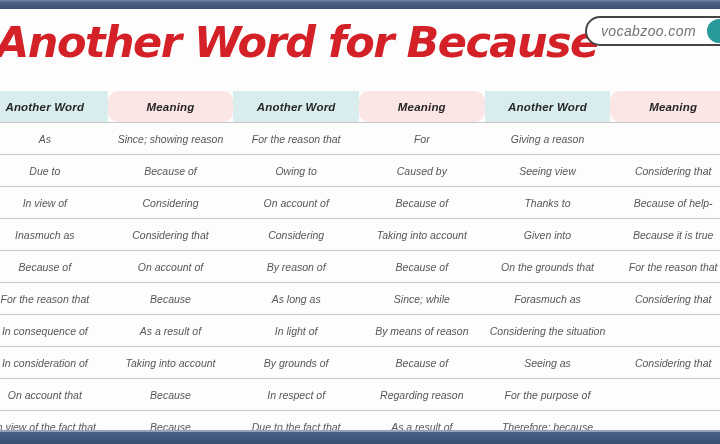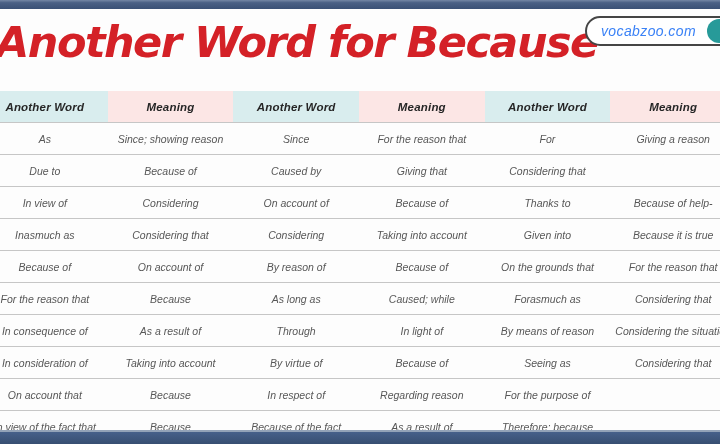--- a/index.html
+++ b/index.html
@@ -37,21 +37,21 @@
     position:absolute;top:16px;right:-18px;
     height:26px;
     padding:0 40px 0 14px;
     background:#ffffff;
     border:2px solid #454545;
     border-radius:17px;
     display:flex;align-items:center;
     z-index:3;
   }
   .brand-text{
-    font-size:14px;color:#3b82f6;letter-spacing:.4px;
+    font-size:14px;color:#737373;letter-spacing:.4px;
     font-family:"Liberation Sans", sans-serif;
   }
   .brand-dot{
     position:absolute;right:5px;top:50%;
     width:24px;height:24px;margin-top:-12px;
     border-radius:50%;
     background:#279a99;
   }
   
   .word-table{
@@ -61,21 +61,21 @@
     display:grid;grid-template-columns:repeat(6,1fr);
     height:31px;
   }
   .th{
     display:flex;align-items:center;justify-content:center;
     font-weight:bold;font-size:11.5px;color:#262626;
     white-space:nowrap;
     letter-spacing:.2px;
   }
   .th.blue{background:#d9edee;}
-  .th.pink{background:#fce6e5;}
+  .th.pink{background:#fce6e5;border-radius:10px;}
   .trow{
     display:grid;grid-template-columns:repeat(6,1fr);
     height:31px;
     border-top:1px solid #c6c6c6;
   }
   .trow:last-child{border-bottom:1px solid #b9b9b9;}
   .tcell{
     display:flex;align-items:center;justify-content:center;
     font-size:10.5px;color:#575757;
     white-space:nowrap;
@@ -102,30 +102,30 @@
       <div class="th pink">Meaning</div>
       <div class="th blue">Another Word</div>
       <div class="th pink">Meaning</div>
       <div class="th blue">Another Word</div>
       <div class="th pink">Meaning</div>
     </div>
     <div id="table-body">
         <div class="trow">
           <div class="tcell">As</div>
           <div class="tcell">Since; showing reason</div>
-          <div class="tcell">Since</div>
           <div class="tcell">For the reason that</div>
           <div class="tcell">For</div>
           <div class="tcell">Giving a reason</div>
         </div>
         <div class="trow">
           <div class="tcell">Due to</div>
           <div class="tcell">Because of</div>
+          <div class="tcell">Owing to</div>
           <div class="tcell">Caused by</div>
-          <div class="tcell">Giving that</div>
+          <div class="tcell">Seeing view</div>
           <div class="tcell">Considering that</div>
         </div>
         <div class="trow">
           <div class="tcell">In view of</div>
           <div class="tcell">Considering</div>
           <div class="tcell">On account of</div>
           <div class="tcell">Because of</div>
           <div class="tcell">Thanks to</div>
           <div class="tcell">Because of help-</div>
         </div>
@@ -142,51 +142,50 @@
           <div class="tcell">On account of</div>
           <div class="tcell">By reason of</div>
           <div class="tcell">Because of</div>
           <div class="tcell">On the grounds that</div>
           <div class="tcell">For the reason that</div>
         </div>
         <div class="trow">
           <div class="tcell">For the reason that</div>
           <div class="tcell">Because</div>
           <div class="tcell">As long as</div>
-          <div class="tcell">Caused; while</div>
+          <div class="tcell">Since; while</div>
           <div class="tcell">Forasmuch as</div>
           <div class="tcell">Considering that</div>
         </div>
         <div class="trow">
           <div class="tcell">In consequence of</div>
           <div class="tcell">As a result of</div>
-          <div class="tcell">Through</div>
           <div class="tcell">In light of</div>
           <div class="tcell">By means of reason</div>
           <div class="tcell">Considering the situation</div>
         </div>
         <div class="trow">
           <div class="tcell">In consideration of</div>
           <div class="tcell">Taking into account</div>
-          <div class="tcell">By virtue of</div>
+          <div class="tcell">By grounds of</div>
           <div class="tcell">Because of</div>
           <div class="tcell">Seeing as</div>
           <div class="tcell">Considering that</div>
         </div>
         <div class="trow">
           <div class="tcell">On account that</div>
           <div class="tcell">Because</div>
           <div class="tcell">In respect of</div>
           <div class="tcell">Regarding reason</div>
           <div class="tcell">For the purpose of</div>
         </div>
         <div class="trow">
           <div class="tcell">In view of the fact that</div>
           <div class="tcell">Because</div>
-          <div class="tcell">Because of the fact</div>
+          <div class="tcell">Due to the fact that</div>
           <div class="tcell">As a result of</div>
           <div class="tcell">Therefore; because</div>
         </div>
       </div>
   </div>
 
   <div class="bottombar"></div>
 
 </div>
 

